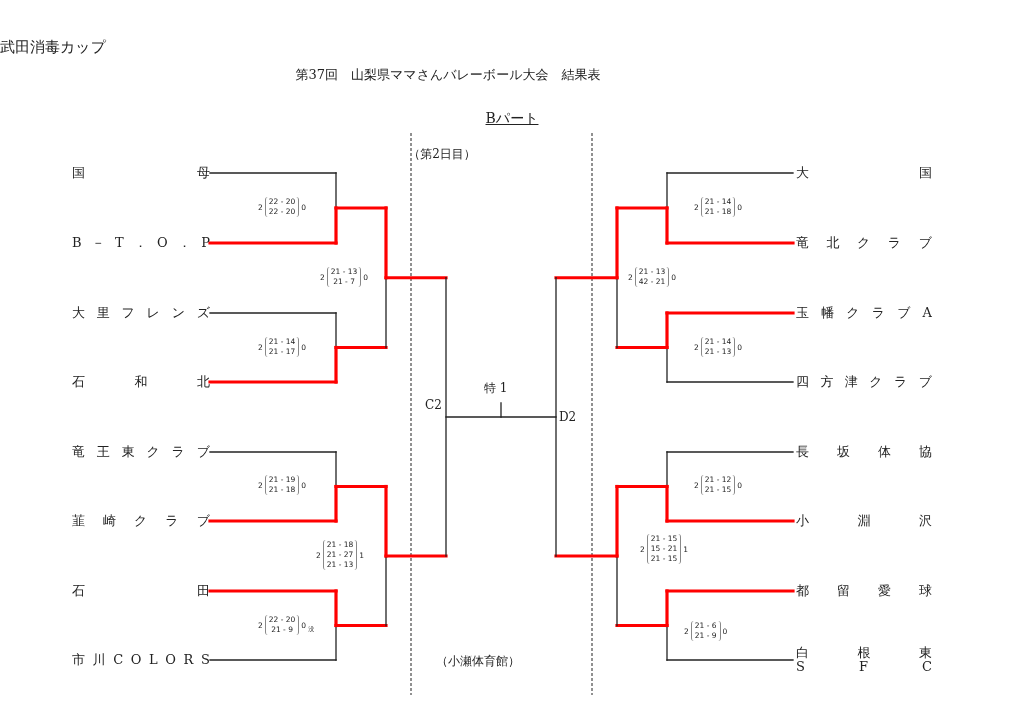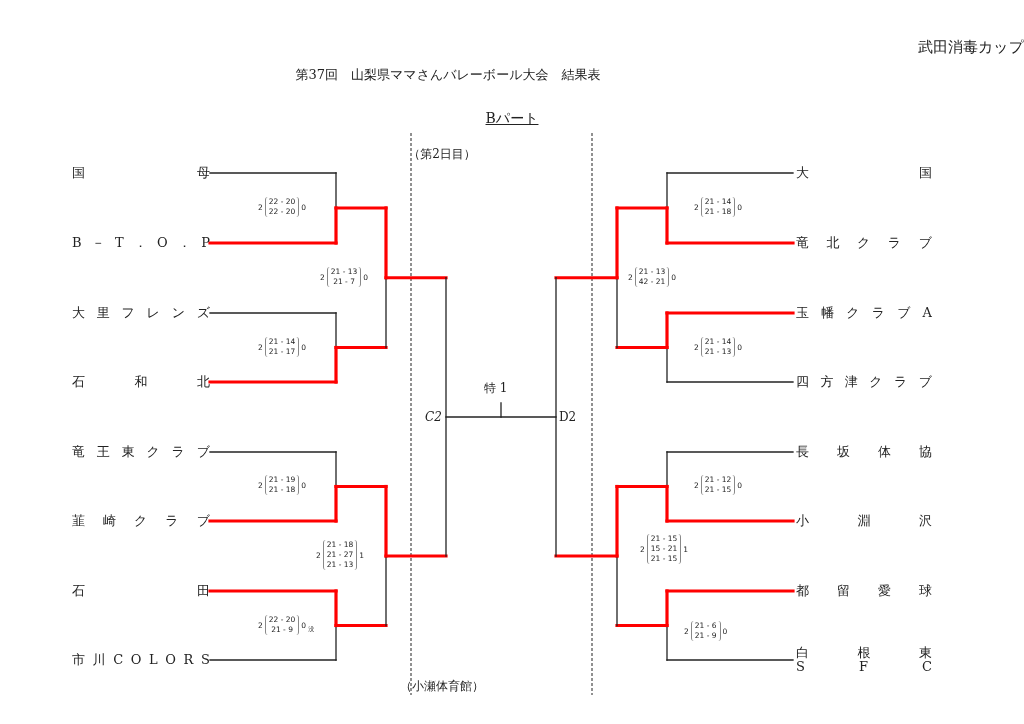--- a/index.html
+++ b/index.html
@@ -1,19 +1,19 @@
 <!DOCTYPE html>
 <html><head>
 <meta charset="utf-8">
 <style>
   html, body { margin:0; padding:0; background:#ffffff; }
   body { width:1024px; height:724px; position:relative; overflow:hidden;
          font-family:"DejaVu Serif", serif; color:#222; }
   .abs { position:absolute; }
-  .title { left:0; width:1024px; text-align:right; font-size:15px; }
+  .title { left:0; width:1024px; text-align:left; font-size:15px; }
   .subtitle { left:0; width:896px; text-align:center; font-size:13px; }
   .part { left:0; width:1024px; text-align:center; font-size:14px; }
   .part span { text-decoration:underline; }
   .small-note { left:0; width:884px; text-align:center; font-size:12px; }
   .team { font-size:13px; letter-spacing:0; white-space:nowrap; }
   .team-l { left:72px; width:138px; display:flex; justify-content:space-between; height:16px; line-height:16px; }
   .team-r { left:796px; width:136px; display:flex; justify-content:space-between; height:16px; line-height:16px; }
   .team-r2 { left:796px; width:136px; height:30px; }
   .team-r2 .row { display:flex; justify-content:space-between; height:14px; line-height:14px; }
   .score { font-family:"DejaVu Sans", sans-serif; font-size:7.5px; display:flex; align-items:center; color:#222; }
@@ -21,21 +21,21 @@
   .label-mid { font-size:12px; }
   svg { position:absolute; left:0; top:0; }
 </style>
 </head>
 <body>
 
 <div class="abs title" style="top:38px;">武田消毒カップ</div>
 <div class="abs subtitle" style="top:66px;">第37回　山梨県ママさんバレーボール大会　結果表</div>
 <div class="abs part" style="top:110px;"><span>Bパート</span></div>
 <div class="abs small-note" style="top:146px;">（第2日目）</div>
-<div class="abs small-note" style="top:678px;">（小瀬体育館）</div>
+<div class="abs small-note" style="top:653px;padding-left:36px;">（小瀬体育館）</div>
 
 <svg id="bracket" width="1024" height="724">
     <line x1="411" y1="133" x2="411" y2="695" stroke="#222222" stroke-width="1" stroke-linecap="butt" stroke-dasharray="3,2"></line>
     <line x1="592" y1="133" x2="592" y2="695" stroke="#222222" stroke-width="1" stroke-linecap="butt" stroke-dasharray="3,2"></line>
     <line x1="210" y1="173" x2="336" y2="173" stroke="#222222" stroke-width="1.3" stroke-linecap="square"></line>
     <line x1="210" y1="243" x2="336" y2="243" stroke="#ff0000" stroke-width="3.2" stroke-linecap="square"></line>
     <line x1="336" y1="173" x2="336" y2="208" stroke="#222222" stroke-width="1.3" stroke-linecap="square"></line>
     <line x1="336" y1="208" x2="336" y2="243" stroke="#ff0000" stroke-width="3.2" stroke-linecap="square"></line>
     <line x1="210" y1="313" x2="336" y2="313" stroke="#222222" stroke-width="1.3" stroke-linecap="square"></line>
     <line x1="210" y1="382" x2="336" y2="382" stroke="#ff0000" stroke-width="3.2" stroke-linecap="square"></line>
@@ -302,14 +302,14 @@
       <span class="sets">
         <div>21 - 15</div>
         <div>15 - 21</div>
         <div>21 - 15</div>
       </span>
       <span>1</span>
     </div>
   </div>
 
 <div class="abs label-mid" style="left:484px; top:380px;">特 1</div>
-<div class="abs label-mid" style="left:425px; top:410px;font-style:italic;">C2</div>
+<div class="abs label-mid" style="left:425px; top:398px;">C2</div>
 <div class="abs label-mid" style="left:559px; top:410px;">D2</div>
 
 </body></html>

